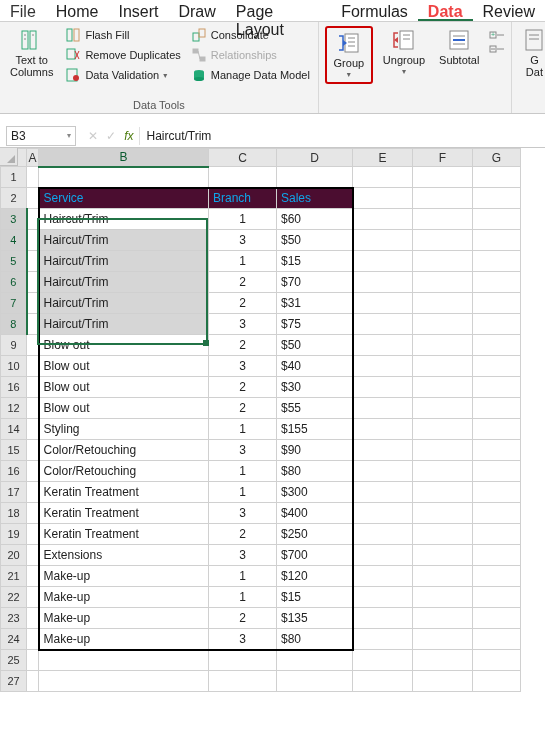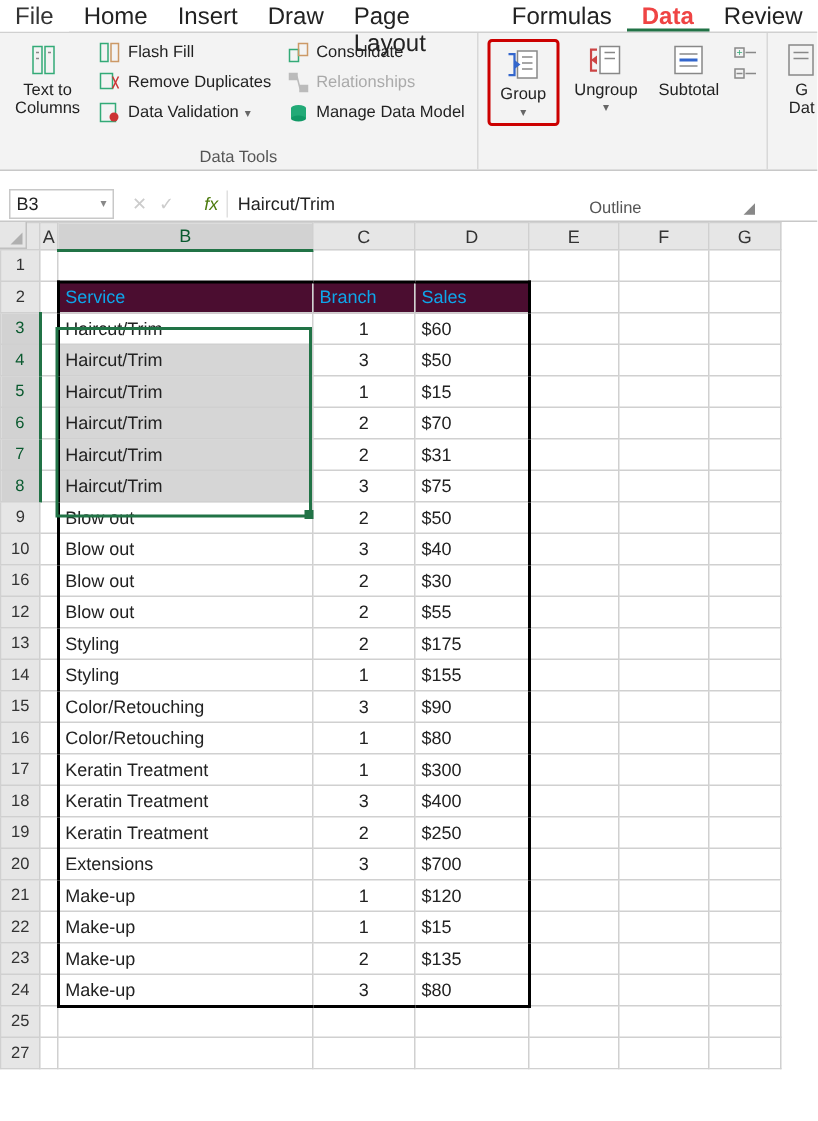--- a/index.html
+++ b/index.html
@@ -30,21 +30,21 @@
     
     .highlight-box { border: 2px solid #c00; border-radius: 3px; padding: 1px; }
     
     .dialog-launcher { align-self: flex-end; font-size:10px; color:#888; padding: 0 2px 2px 0;}
     
     
     .formula-bar { display: flex; align-items: center; border-bottom: 1px solid #c8c8c8; height: 24px; background:#fff; margin-top:10px;}
     .name-box { width: 70px; border: 1px solid #c8c8c8; padding: 2px 4px; font-size: 12px; display:flex; align-items:center; justify-content:space-between; margin:0 6px;}
     .name-box::after{content:"▾"; font-size:8px; color:#888;}
     .fx-controls { display:flex; gap:8px; padding:0 6px; color:#aaa; align-items:center;}
-    .fx-controls .fx{font-style:italic; color:#4d7c0f;margin-left:12px;}
+    .fx-controls .fx{font-style:italic; color:#4d7c0f;}
     .formula-input { flex:1; padding:2px 6px; border-left:1px solid #e0e0e0; font-size:12px;}
     
     
     .grid-wrap{position:relative;}
     .corner{position:absolute; left:0; top:0; width:18px; height:18px; background:#e6e6e6; border:1px solid #c0c0c0; border-top:none; border-left:none; z-index:2;}
     .corner::after{content:""; position:absolute; right:2px; bottom:2px; width:0;height:0; border-left:8px solid transparent; border-bottom:8px solid #b0b0b0;}
     
     table.sheet { border-collapse: collapse; table-layout: fixed; }
     table.sheet th, table.sheet td { border: 1px solid #d0d0d0; font-size: 12px; font-weight: normal; }
     table.sheet th { background: #e6e6e6; text-align: center; color: #333; }
@@ -225,24 +225,20 @@
               <text x="2" y="6" font-size="7" fill="#3a7">+</text>
               <line x1="8" y1="4" x2="15" y2="4" stroke="#888"></line>
             </svg></span>
         <span class="icon" style="width:16px;height:12px;"><svg width="16" height="10">
               <rect x="1" y="1" width="6" height="6" fill="none" stroke="#888"></rect>
               <line x1="2" y1="4" x2="6" y2="4" stroke="#888"></line>
               <line x1="8" y1="4" x2="15" y2="4" stroke="#888"></line>
             </svg></span>
       </div>
     </div>
-    <div style="display:flex; align-items:center;">
-      <div class="ribbon-group-label" style="flex:1">Outline</div>
-      <div class="dialog-launcher">◢</div>
-    </div>
   </div>
 
   <div class="ribbon-group" style="border-right:none; padding-right:0;">
     <div class="ribbon-group-body">
       <div class="big-btn" style="min-width:22px;">
         <span class="icon">
             <svg width="18" height="22">
               <rect x="1" y="1" width="16" height="20" fill="none" stroke="#888"></rect>
               <line x1="4" y1="6" x2="14" y2="6" stroke="#888"></line>
               <line x1="4" y1="10" x2="14" y2="10" stroke="#888"></line>
@@ -407,30 +403,20 @@
           <th class="rowhdr">12</th>
           <td></td>
           <td class="tbl-left">Blow out</td>
           <td class="center">2</td>
           <td class="tbl-right">$55</td>
           <td></td>
           <td></td>
           <td></td>
         </tr>
         <tr>
-          <th class="rowhdr">13</th>
-          <td></td>
-          <td class="tbl-left">Styling</td>
-          <td class="center">2</td>
-          <td class="tbl-right">$175</td>
-          <td></td>
-          <td></td>
-          <td></td>
-        </tr>
-        <tr>
           <th class="rowhdr">14</th>
           <td></td>
           <td class="tbl-left">Styling</td>
           <td class="center">1</td>
           <td class="tbl-right">$155</td>
           <td></td>
           <td></td>
           <td></td>
         </tr>
         <tr>

